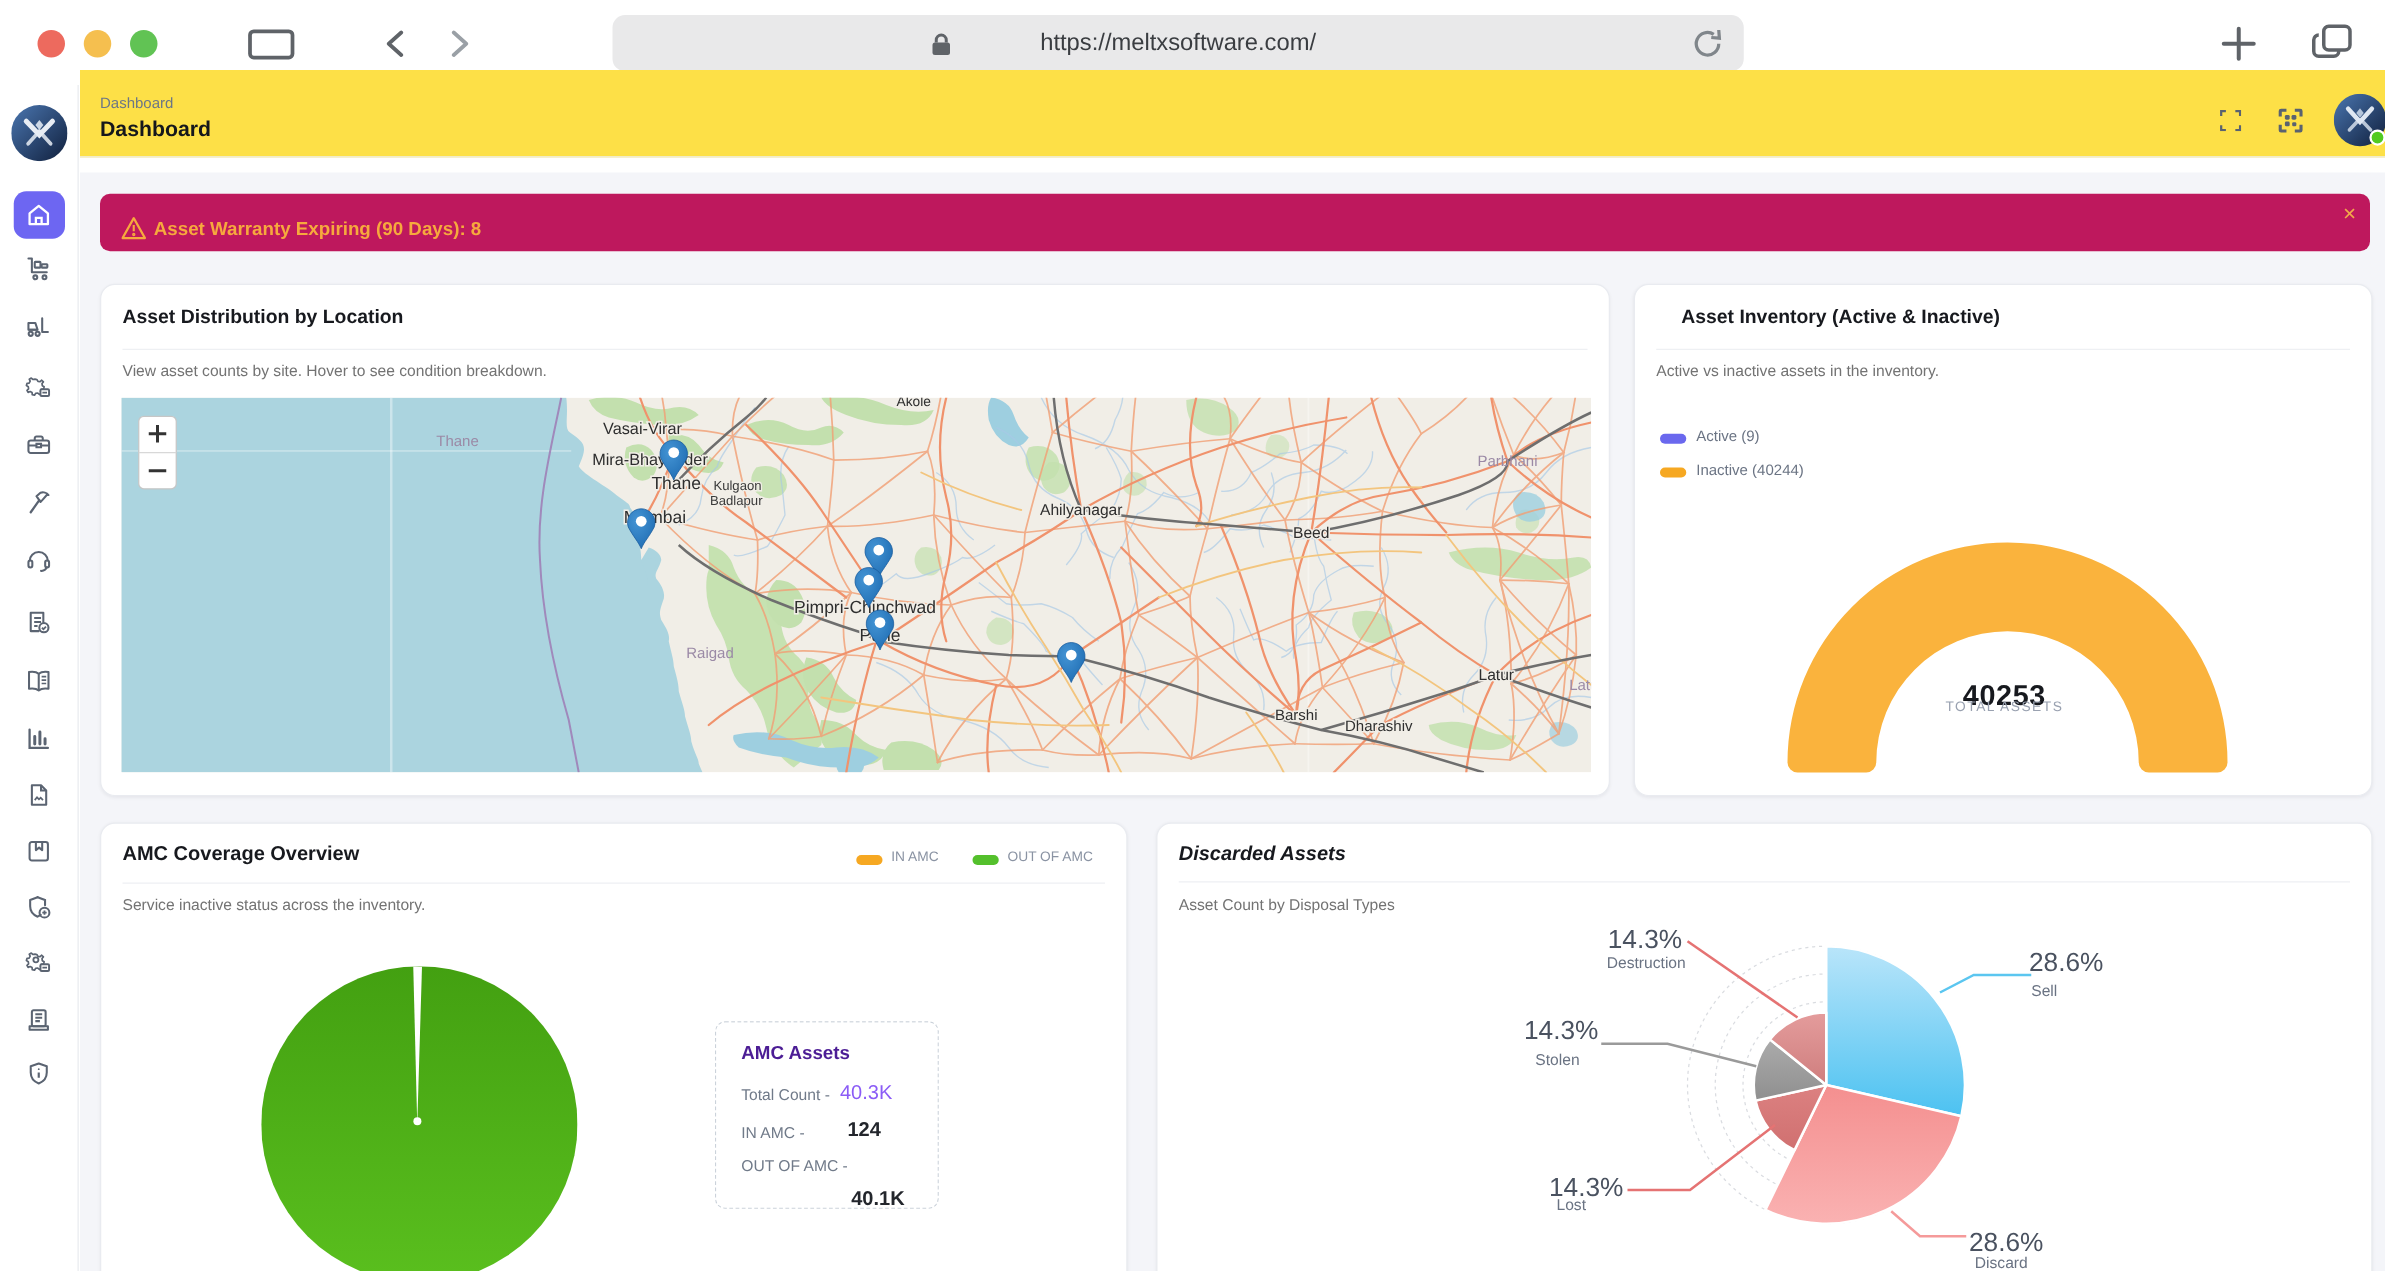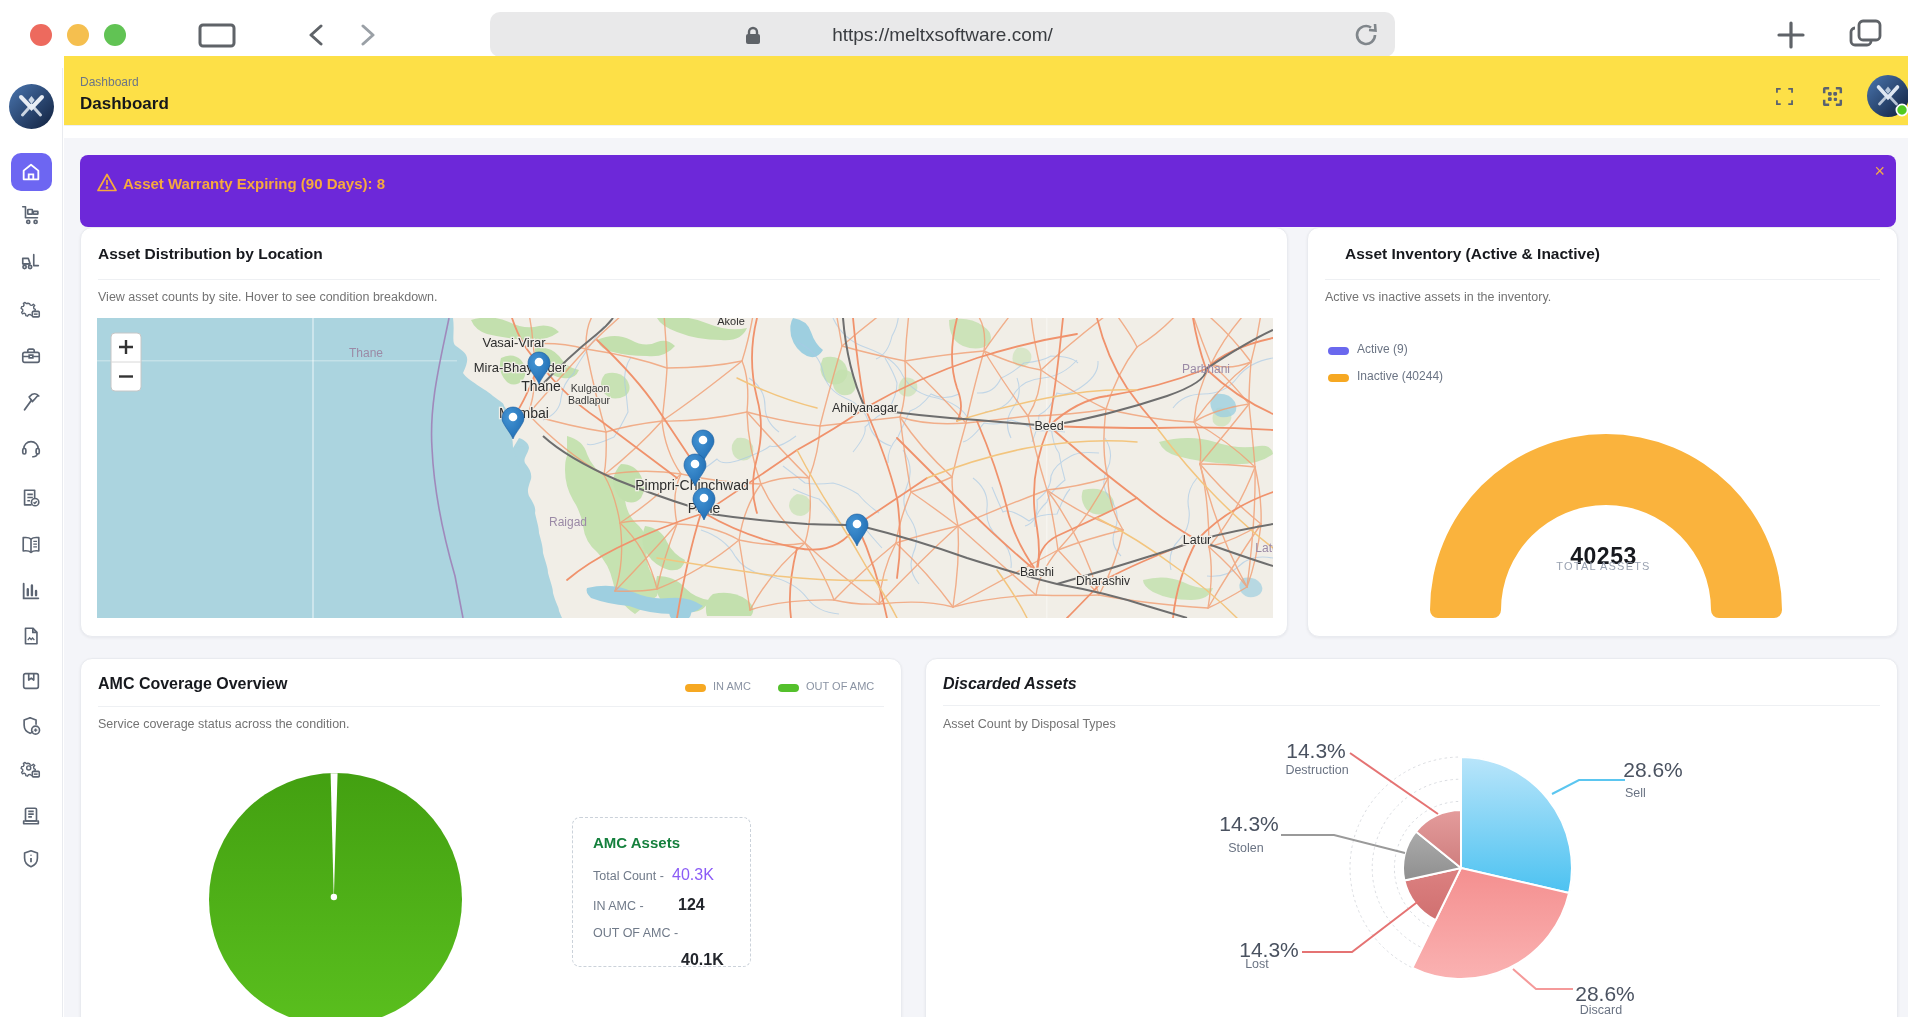--- a/index.html
+++ b/index.html
@@ -192,21 +192,21 @@
       <path d="M12.5 29 L20 21" stroke-width="2.8" opacity=".8"></path>
         <path d="M29.5 29 L22 21" stroke-width="2.8" opacity=".8"></path>
     </g>
     <path d="M21 11.5 l3 3.8 -3 3.8 -3 -3.8 z" fill="#c3d2e4" opacity=".9"></path>
     <circle cx="35" cy="35" r="5.6" fill="#52ca21" stroke="#fff" stroke-width="1.8"></circle>
   </svg>
 </div>
 
 <div id="content">
 
-  <div class="abs" style="left:16px; top:17px; width:1816px; height:72px; background:#6d28d9; border-radius:8px;">
+  <div class="abs" style="left:16px; top:17px; width:1816px; height:46px; background:#be185d; border-radius:8px;">
     <svg class="abs" style="left:17px; top:18px;" width="20" height="19" viewBox="0 0 20 19" fill="none" stroke="#f6a93d" stroke-width="1.7">
         <path d="M10 1.5 L19 17.5 H1 Z" stroke-linejoin="round"></path>
         <path d="M10 7 v5"></path>
         <circle cx="10" cy="14.6" r="0.5" fill="#f6a93d"></circle>
       </svg>
     <div class="abs" style="left:43px; top:20px; font-size:15px; font-weight:bold; color:#f6a93d;">Asset Warranty Expiring (90 Days): 8</div>
     <div class="abs" style="right:11px; top:6px; font-size:18px; color:#f1a94a;">×</div>
   </div>
 
   <div class="card" style="left:16px; top:89px; width:1208px; height:410px;">
@@ -558,34 +558,34 @@
     <div class="abs" style="left:0px; top:332px; width:591px; text-align:center; font-size:11px; color:#99a1b0; letter-spacing:1.2px;">TOTAL ASSETS</div>
   </div>
 
   <div class="card" style="left:16px; top:520px; width:822px; height:380px; border-radius:12px;">
     <div class="ctitle" style="position:absolute; left:17px; top:16px; font-size:16px;">AMC Coverage Overview</div>
     <div class="abs" style="left:604px; top:25px; width:21px; height:8px; border-radius:4px; background:#f6a822;"></div>
     <div class="abs" style="left:632px; top:21px; font-size:11px; color:#8a93a3;">IN AMC</div>
     <div class="abs" style="left:697px; top:25px; width:21px; height:8px; border-radius:4px; background:#54c02c;"></div>
     <div class="abs" style="left:725px; top:21px; font-size:11px; color:#8a93a3;">OUT OF AMC</div>
     <div class="cdiv" style="top:47px;"></div>
-    <div class="csub" style="position:absolute; left:17px; top:58px;">Service coverage status across the condition.</div>
+    <div class="csub" style="position:absolute; left:17px; top:58px;">Service inactive status across the inventory.</div>
     <svg class="abs" style="left:128px; top:114px;" width="253" height="266" viewBox="0 0 253 266">
       <defs>
           <linearGradient id="pg" x1="0" y1="0" x2="0" y2="1">
             <stop offset="0" stop-color="#43a011"></stop>
             <stop offset="1" stop-color="#5abf1e"></stop>
           </linearGradient>
         </defs>
       <circle cx="126.5" cy="126.5" r="126.5" fill="url(#pg)"></circle>
       <path d="M 121.6 0.2 L 124.8 126.5 L 128.6 0.3 A 127 127 0 0 0 121.6 0.2 Z" fill="#fff"></path>
       <circle cx="124.9" cy="124" r="3.2" fill="#fff"></circle>
     </svg>
     <div class="abs" style="left:491px; top:158px; width:179px; height:150px; border:1.5px dashed #cbd2da; border-radius:8px;">
-      <div class="abs" style="left:20px; top:16px; font-size:15px; font-weight:bold; color:#15803d;">AMC Assets</div>
+      <div class="abs" style="left:20px; top:16px; font-size:15px; font-weight:bold; color:#4c1d95;">AMC Assets</div>
       <div class="abs" style="left:20px; top:51px; font-size:12.5px; color:#707a89;">Total Count -</div>
       <div class="abs" style="left:99px; top:48px; font-size:16px; font-weight:normal; color:#8b5cf6;">40.3K</div>
       <div class="abs" style="left:20px; top:81px; font-size:12.5px; color:#707a89;">IN AMC -</div>
       <div class="abs" style="left:105px; top:78px; font-size:16px; font-weight:bold; color:#23262c;">124</div>
       <div class="abs" style="left:20px; top:108px; font-size:12.5px; color:#707a89;">OUT OF AMC -</div>
       <div class="abs" style="left:108px; top:105px; font-size:16px; font-weight:bold; color:#23262c;margin-top:28px;">40.1K</div>
     </div>
   </div>
 
   <div class="card" style="left:861px; top:520px; width:973px; height:380px;">

